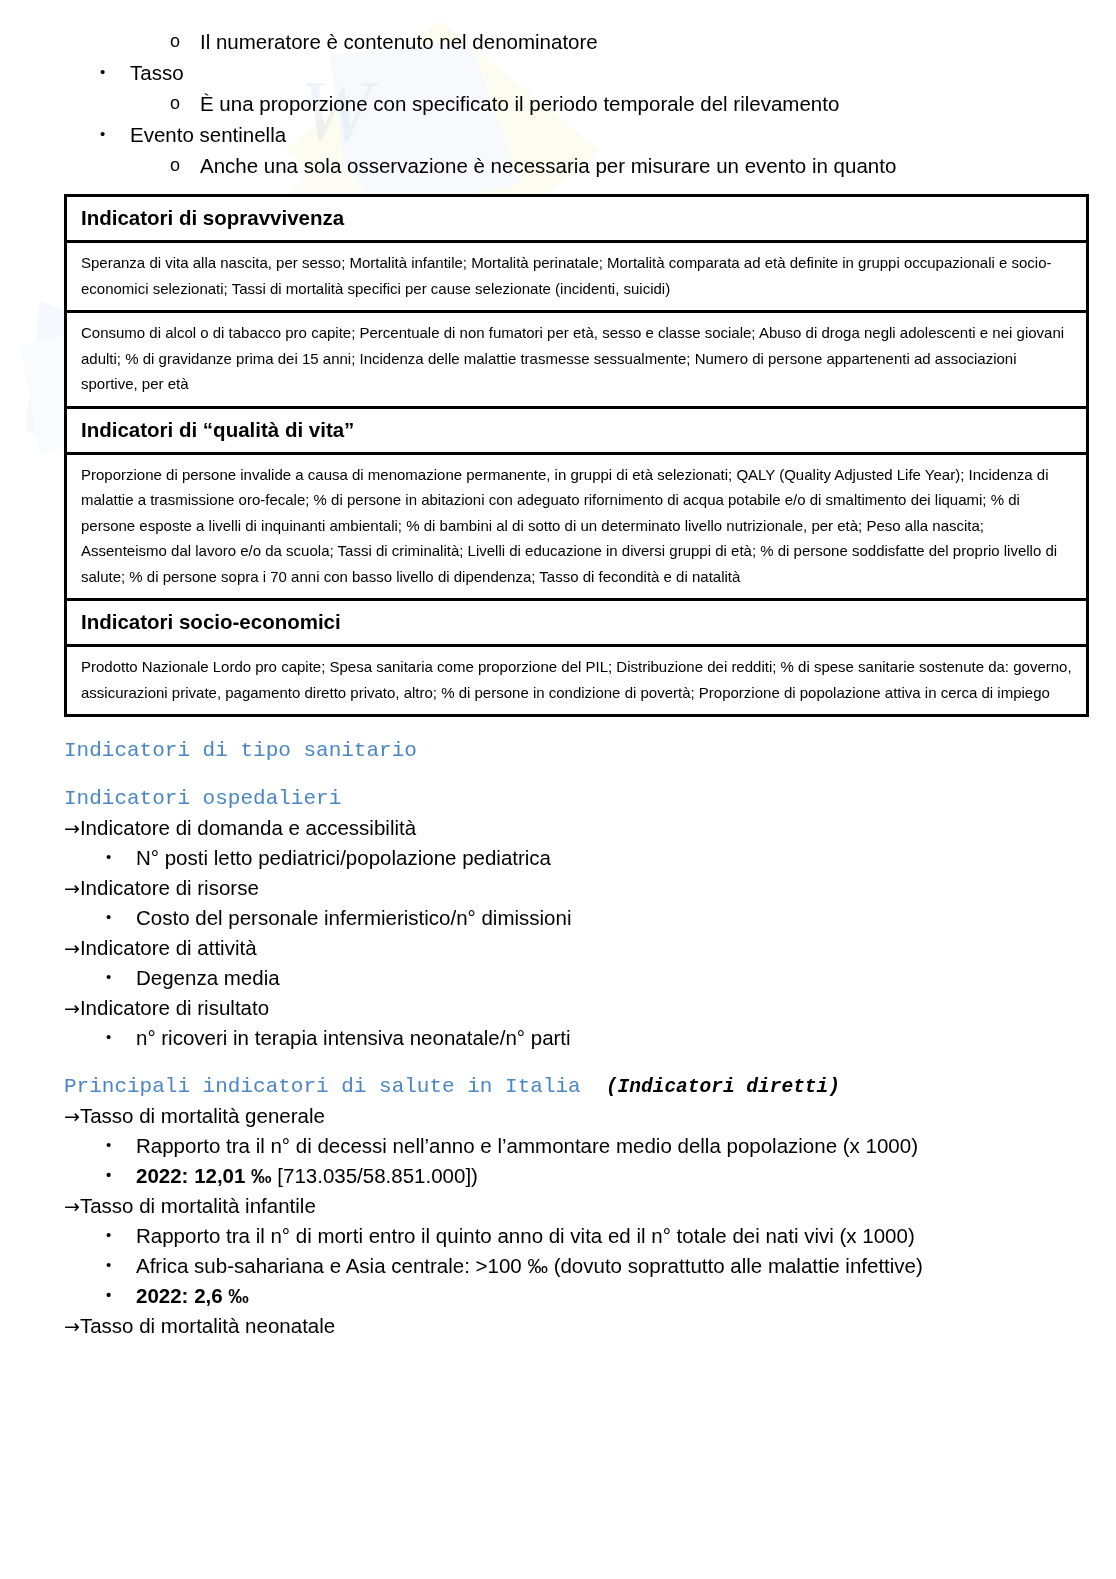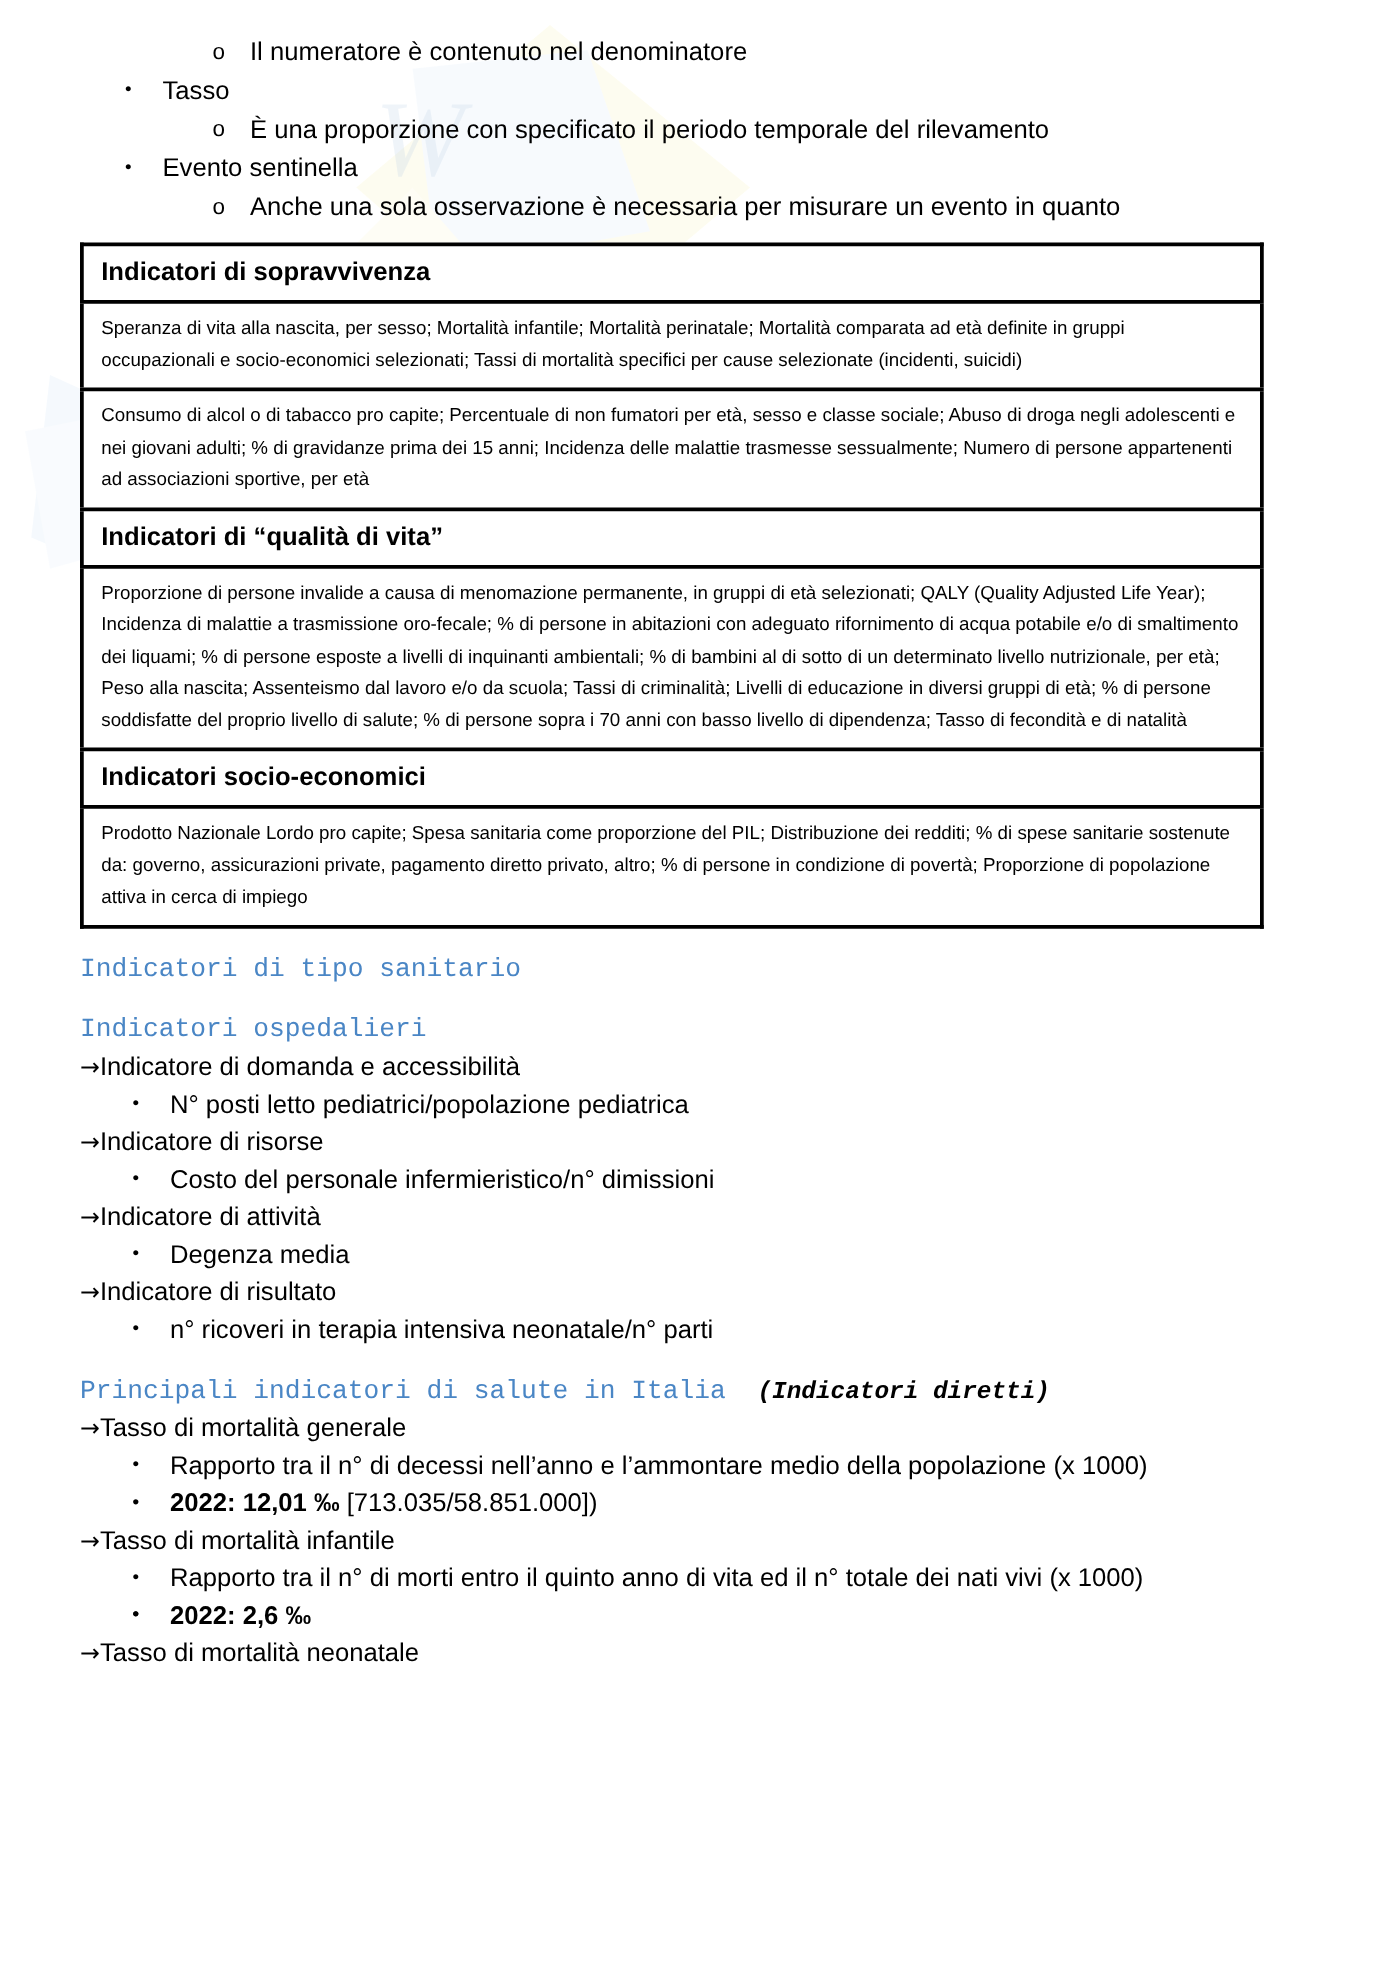--- a/index.html
+++ b/index.html
@@ -52,21 +52,21 @@
   .lvl2 .circ {
     position: absolute;
     left: 170px;
     top: 0px;
     font-size: 18px;
   }
 
   
   .ind-table {
     margin: 13px 0 0 64px;
-    width: 947px;
+    width: 1025px;
     border: 3px solid #000;
     border-collapse: collapse;
     background: #fff;
   }
   .ind-table td {
     border: 0;
     padding: 0;
   }
   .tbl-head-cell {
     border-bottom: 3px solid #000 !important;
@@ -282,20 +282,21 @@
 
   <div class="arrow-line">
     <span class="arr">→</span><span>Tasso di mortalità infantile</span>
   </div>
   <div class="dot-line">
     <span class="bullet">•</span>
     <span>Rapporto tra il n° di morti entro il quinto anno di vita ed il n° totale dei nati vivi (x 1000)</span>
   </div>
   <div class="dot-line" style="max-width:880px;">
     <span class="bullet">•</span>
+    <span>Africa sub-sahariana e Asia centrale: &gt;100 ‰ (dovuto soprattutto alle malattie infettive)</span>
   </div>
   <div class="dot-line bold">
     <span class="bullet">•</span>
     <span>2022: 2,6 ‰</span>
   </div>
 
   <div class="arrow-line">
     <span class="arr">→</span><span>Tasso di mortalità neonatale</span>
   </div>
 

